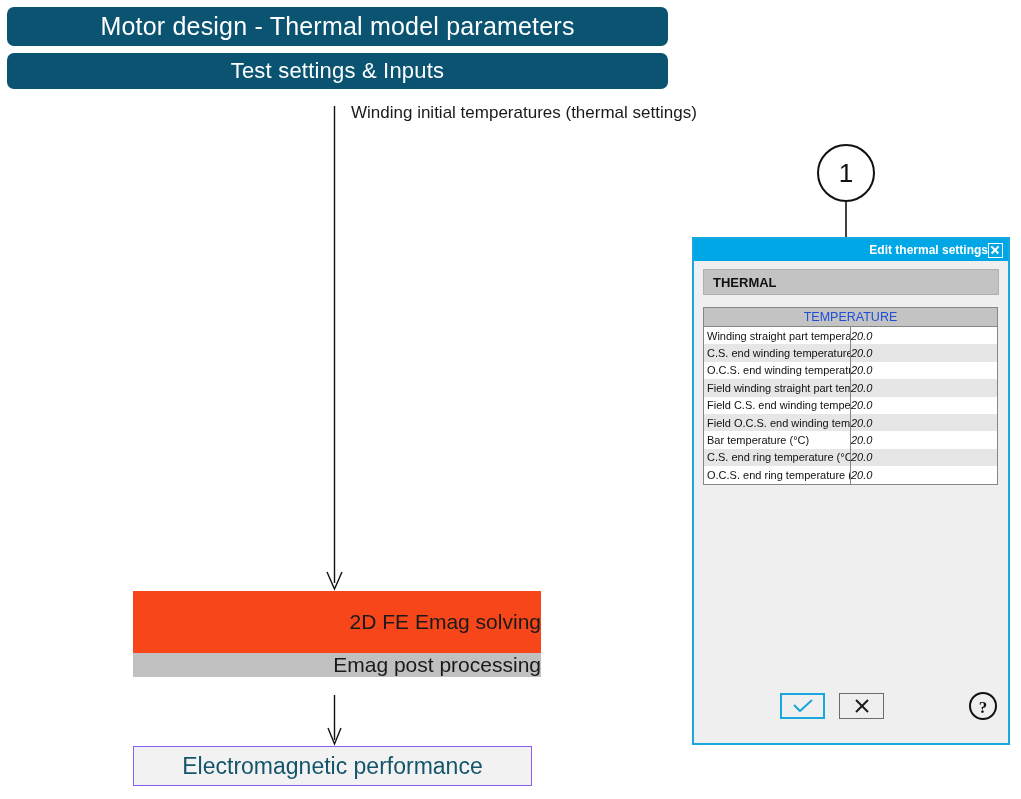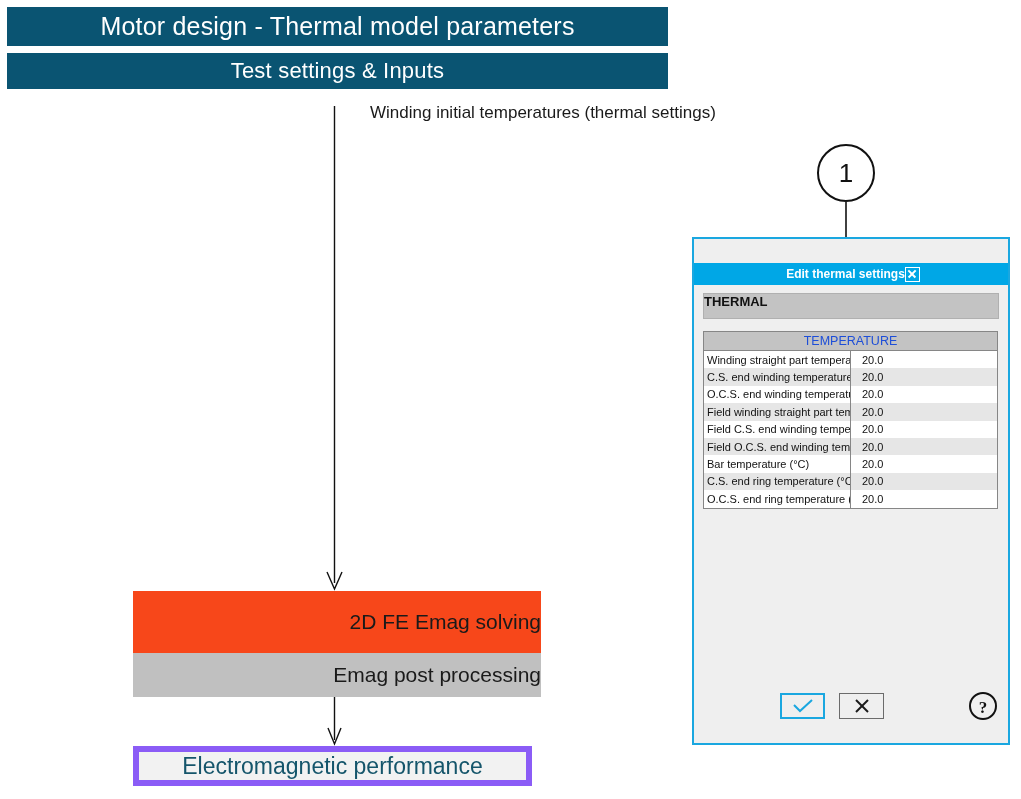--- a/index.html
+++ b/index.html
@@ -21,41 +21,41 @@
     position: absolute;
     left: 7px;
     width: 661px;
     background: #0a5472;
     color: #ffffff;
     display: flex;
     align-items: center;
     justify-content: center;
     font-weight: 400;
     letter-spacing: .2px;
+    border-radius: 7px;
   }
   #banner-title {
     top: 7px;
     height: 39px;
     font-size: 25px;
   }
   #banner-subtitle {
     top: 53px;
     height: 36px;
     font-size: 22px;
   }
 
   
   .annot-label {
     position: absolute;
     left: 351px;
     top: 103px;
     font-size: 17px;
     color: #1a1a1a;
     white-space: nowrap;
-    margin-left: 19px;
   }
 
   
   #flow-svg {
     position: absolute;
     left: 0;
     top: 0;
     width: 1021px;
     height: 799px;
     pointer-events: none;
@@ -77,32 +77,32 @@
     top: 591px;
     height: 62px;
     background: #f7471a;
     font-size: 21px;
     line-height: 1.28;
   }
   #box-solving .l1 { display: block; }
   #box-solving .l2 { display: block; }
   #box-postproc {
     top: 653px;
-    height: 44px;
+    height: 24px;
     background: #c0c0c0;
     font-size: 21px;
   }
   #box-result {
     position: absolute;
     left: 133px;
     top: 746px;
     width: 399px;
     height: 40px;
     background: #f2f2f2;
-    border: 6px solid #8b5cf6;
+    border: 1px solid #8b5cf6;
     box-sizing: border-box;
     display: flex;
     align-items: center;
     justify-content: center;
     color: #15556b;
     font-size: 23px;
   }
 
   
   #callout-1 {
@@ -133,25 +133,24 @@
     background: #efefef;
     box-sizing: border-box;
     display: flex;
     flex-direction: column;
   }
   #dialog-titlebar {
     height: 22px;
     background: #00a7e6;
     display: flex;
     align-items: center;
-    justify-content: center;
+    justify-content: flex-end;
     padding: 0 5px 0 9px;
     flex: 0 0 auto;
     box-sizing: border-box;
-    margin-top: 24px;
   }
   #dialog-title {
     color: #ffffff;
     font-size: 12px;
     font-weight: bold;
     white-space: nowrap;
   }
   #dialog-close {
     width: 15px;
     height: 15px;
@@ -180,20 +179,22 @@
     flex-direction: column;
     box-sizing: border-box;
   }
 
   #section-header {
     background: #c3c3c3;
     border: 1px solid #b0b0b0;
     box-sizing: border-box;
     height: 26px;
     display: flex;
+    align-items: center;
+    padding-left: 9px;
     font-size: 13px;
     font-weight: bold;
     color: #111111;
     flex: 0 0 auto;
   }
 
   #param-table {
     margin-top: 12px;
     border: 1px solid #868686;
     border-collapse: collapse;
@@ -217,21 +218,22 @@
     color: #111111;
     height: 17.4px;
     padding: 0 0 0 3px;
     border: 0;
     overflow: hidden;
     white-space: nowrap;
   }
   #param-table td.val {
     border-left: 1px solid #868686;
     width: 76px;
-    padding-left: 11px;
+    padding-left: 0;
+    font-style: italic;
   }
   #param-table tbody tr:nth-child(even) td { background: #e6e6e6; }
   #param-table tbody tr:nth-child(odd)  td { background: #ffffff; }
 
   #dialog-footer {
     position: absolute;
     left: 0;
     right: 0;
     bottom: 22px;
     height: 30px;

